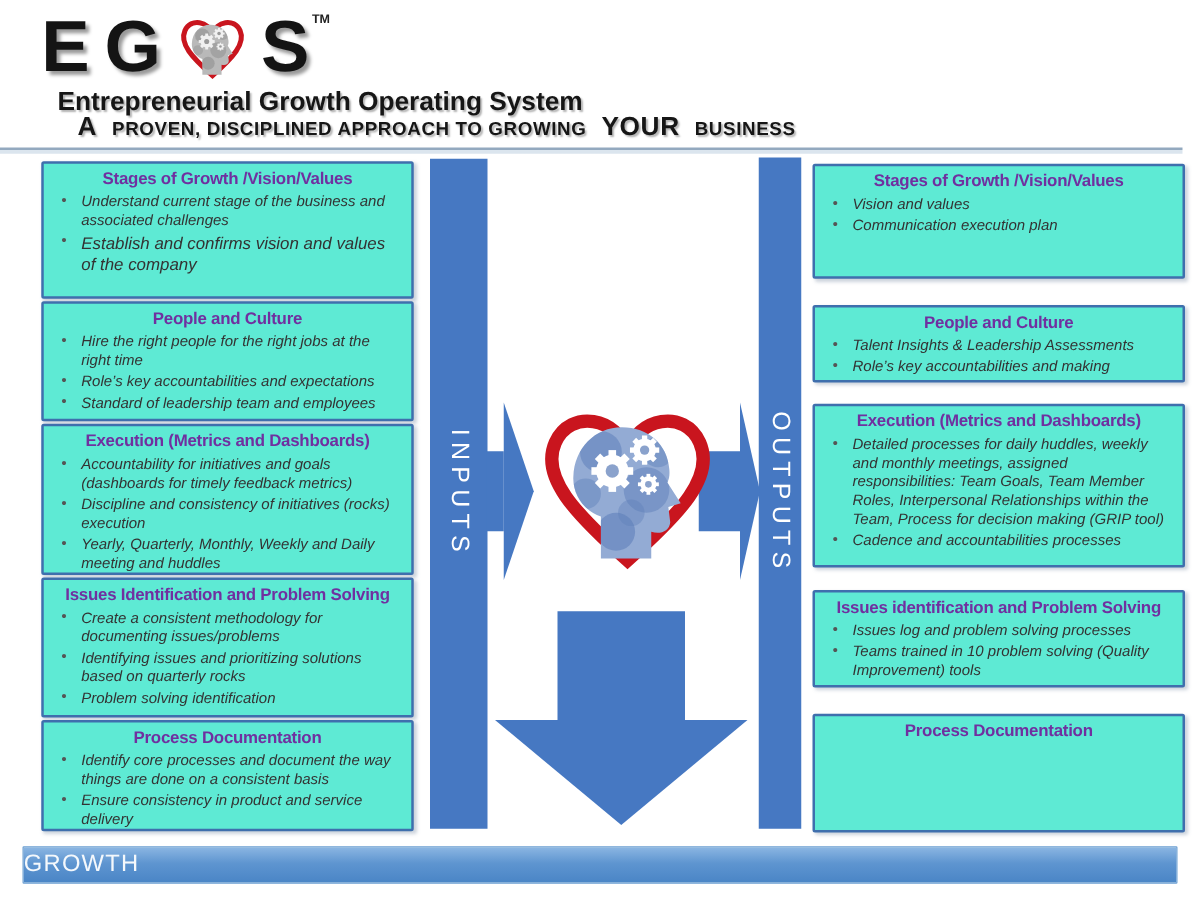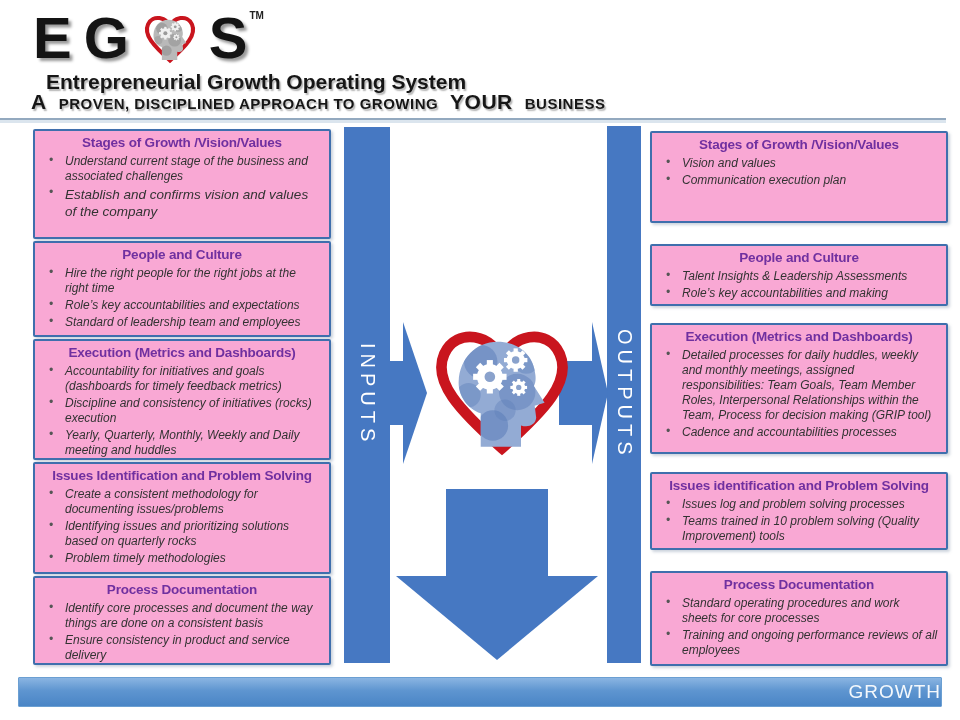--- a/index.html
+++ b/index.html
@@ -7,30 +7,30 @@
          font-family:"Liberation Sans",sans-serif;color:#222;}
 
   
   .logo-row{position:absolute;left:33px;top:8px;display:flex;align-items:flex-start;height:62px;}
   .logo-letter{font-size:58px;font-weight:bold;color:#141414;line-height:60px;
                text-shadow:3px 3px 3px rgba(0,0,0,0.40);margin-right:12px;}
   .logo-heart{width:58px;height:58px;margin:2px 10px 0 0;}
   .logo-tm{font-size:10px;font-weight:bold;color:#222;margin:2px 0 0 2px;}
   .header-title{position:absolute;left:46px;top:70px;font-size:21px;font-weight:600;color:#161616;
                 text-shadow:1.5px 1.5px 1.5px rgba(0,0,0,0.30);white-space:nowrap;}
-  .subtitle{position:absolute;left:31px;top:90px;white-space:nowrap;color:#161616;
+  .subtitle{position:absolute;left:62px;top:90px;white-space:nowrap;color:#161616;
             text-shadow:1.5px 1.5px 1.5px rgba(0,0,0,0.30);font-weight:600;letter-spacing:0.5px;}
   .subtitle span{display:inline-block;margin-right:7px;vertical-align:baseline;}
   .sub-lead,.sub-emph{font-size:21px;line-height:24px;}
   .sub-mid,.sub-tail{font-size:15px;line-height:24px;}
   .header-divider{position:absolute;left:0;top:118px;width:946px;height:5px;
                   background:linear-gradient(180deg,#93a9bf 0%,#93a9bf 40%,#dbe5ee 40%,#dbe5ee 100%);}
 
   
-  .box{position:absolute;width:298px;background:#f9a8d4;border:2px solid #3f6fad;border-radius:2px;
+  .box{position:absolute;width:298px;background:#5eead4;border:2px solid #3f6fad;border-radius:2px;
        box-sizing:border-box;padding:3px 8px 2px 8px;overflow:hidden;
        box-shadow:2px 2px 3px rgba(110,130,155,0.35);}
   .box-title{text-align:center;color:#7030a0;font-weight:bold;font-size:13.5px;line-height:1.3;
              white-space:nowrap;letter-spacing:-0.2px;}
   ul.bullets{margin:2px 0 0 0;padding:0;list-style:none;}
   ul.bullets li{position:relative;padding-left:22px;font-size:12px;line-height:1.26;color:#333;
                 margin-bottom:2px;font-style:italic;}
   ul.bullets li::before{content:"\2022";position:absolute;left:6px;top:-1px;color:#555;font-size:12px;}
   .col-left .box{left:33px;}
   .col-right .box{left:650px;}
@@ -69,21 +69,21 @@
   .gear-hole{fill:#8aa2cc;}
   .mono .head-base{fill:#b9b9b9;}
   .mono .bubble{fill:#8d8d8d;}
   .mono .gear-fill{fill:#f0f0f0;}
   .mono .gear-hole{fill:#9a9a9a;}
 
   
   .growth-bar{position:absolute;left:18px;top:677px;width:924px;height:30px;box-sizing:border-box;
               background:linear-gradient(180deg,#8ab5e2 0%,#5e95d0 45%,#4a85c6 100%);
               border:1px solid #6b9fd2;border-radius:1px;
-              display:flex;align-items:center;justify-content:flex-end;}
+              display:flex;align-items:center;justify-content:flex-start;}
   .growth-label{color:#f4f8fc;font-size:19px;letter-spacing:1px;}
 </style>
 </head>
 <body>
 
 <div class="slide">
 
   <div class="logo-row">
     <span class="logo-letter">E</span>
     <span class="logo-letter">G</span>
@@ -174,21 +174,21 @@
         <li>Discipline and consistency of initiatives (rocks) execution</li>
         <li>Yearly, Quarterly, Monthly, Weekly and Daily meeting and huddles</li>
       </ul>
     </div>
 
     <div class="box lb4">
       <div class="box-title">Issues Identification and Problem Solving</div>
       <ul class="bullets">
         <li>Create a consistent methodology for documenting issues/problems</li>
         <li>Identifying issues and prioritizing solutions based on quarterly rocks</li>
-        <li>Problem timely methodologies</li>
+        <li>Problem solving identification</li>
       </ul>
     </div>
 
     <div class="box lb5">
       <div class="box-title">Process Documentation</div>
       <ul class="bullets">
         <li>Identify core processes and document the way things are done on a consistent basis</li>
         <li>Ensure consistency in product and service delivery</li>
       </ul>
     </div>
@@ -224,24 +224,20 @@
     <div class="box rb4">
       <div class="box-title">Issues identification and Problem Solving</div>
       <ul class="bullets">
         <li>Issues log and problem solving processes</li>
         <li>Teams trained in 10 problem solving (Quality Improvement) tools</li>
       </ul>
     </div>
 
     <div class="box rb5">
       <div class="box-title">Process Documentation</div>
-      <ul class="bullets">
-        <li>Standard operating procedures and work sheets for core processes</li>
-        <li>Training and ongoing performance reviews of all employees</li>
-      </ul>
     </div>
 
   </div>
 
   <div class="vbar inputs-bar">
     <span class="vbar-label">INPUTS</span>
   </div>
 
   <div class="vbar outputs-bar">
     <span class="vbar-label">OUTPUTS</span>

